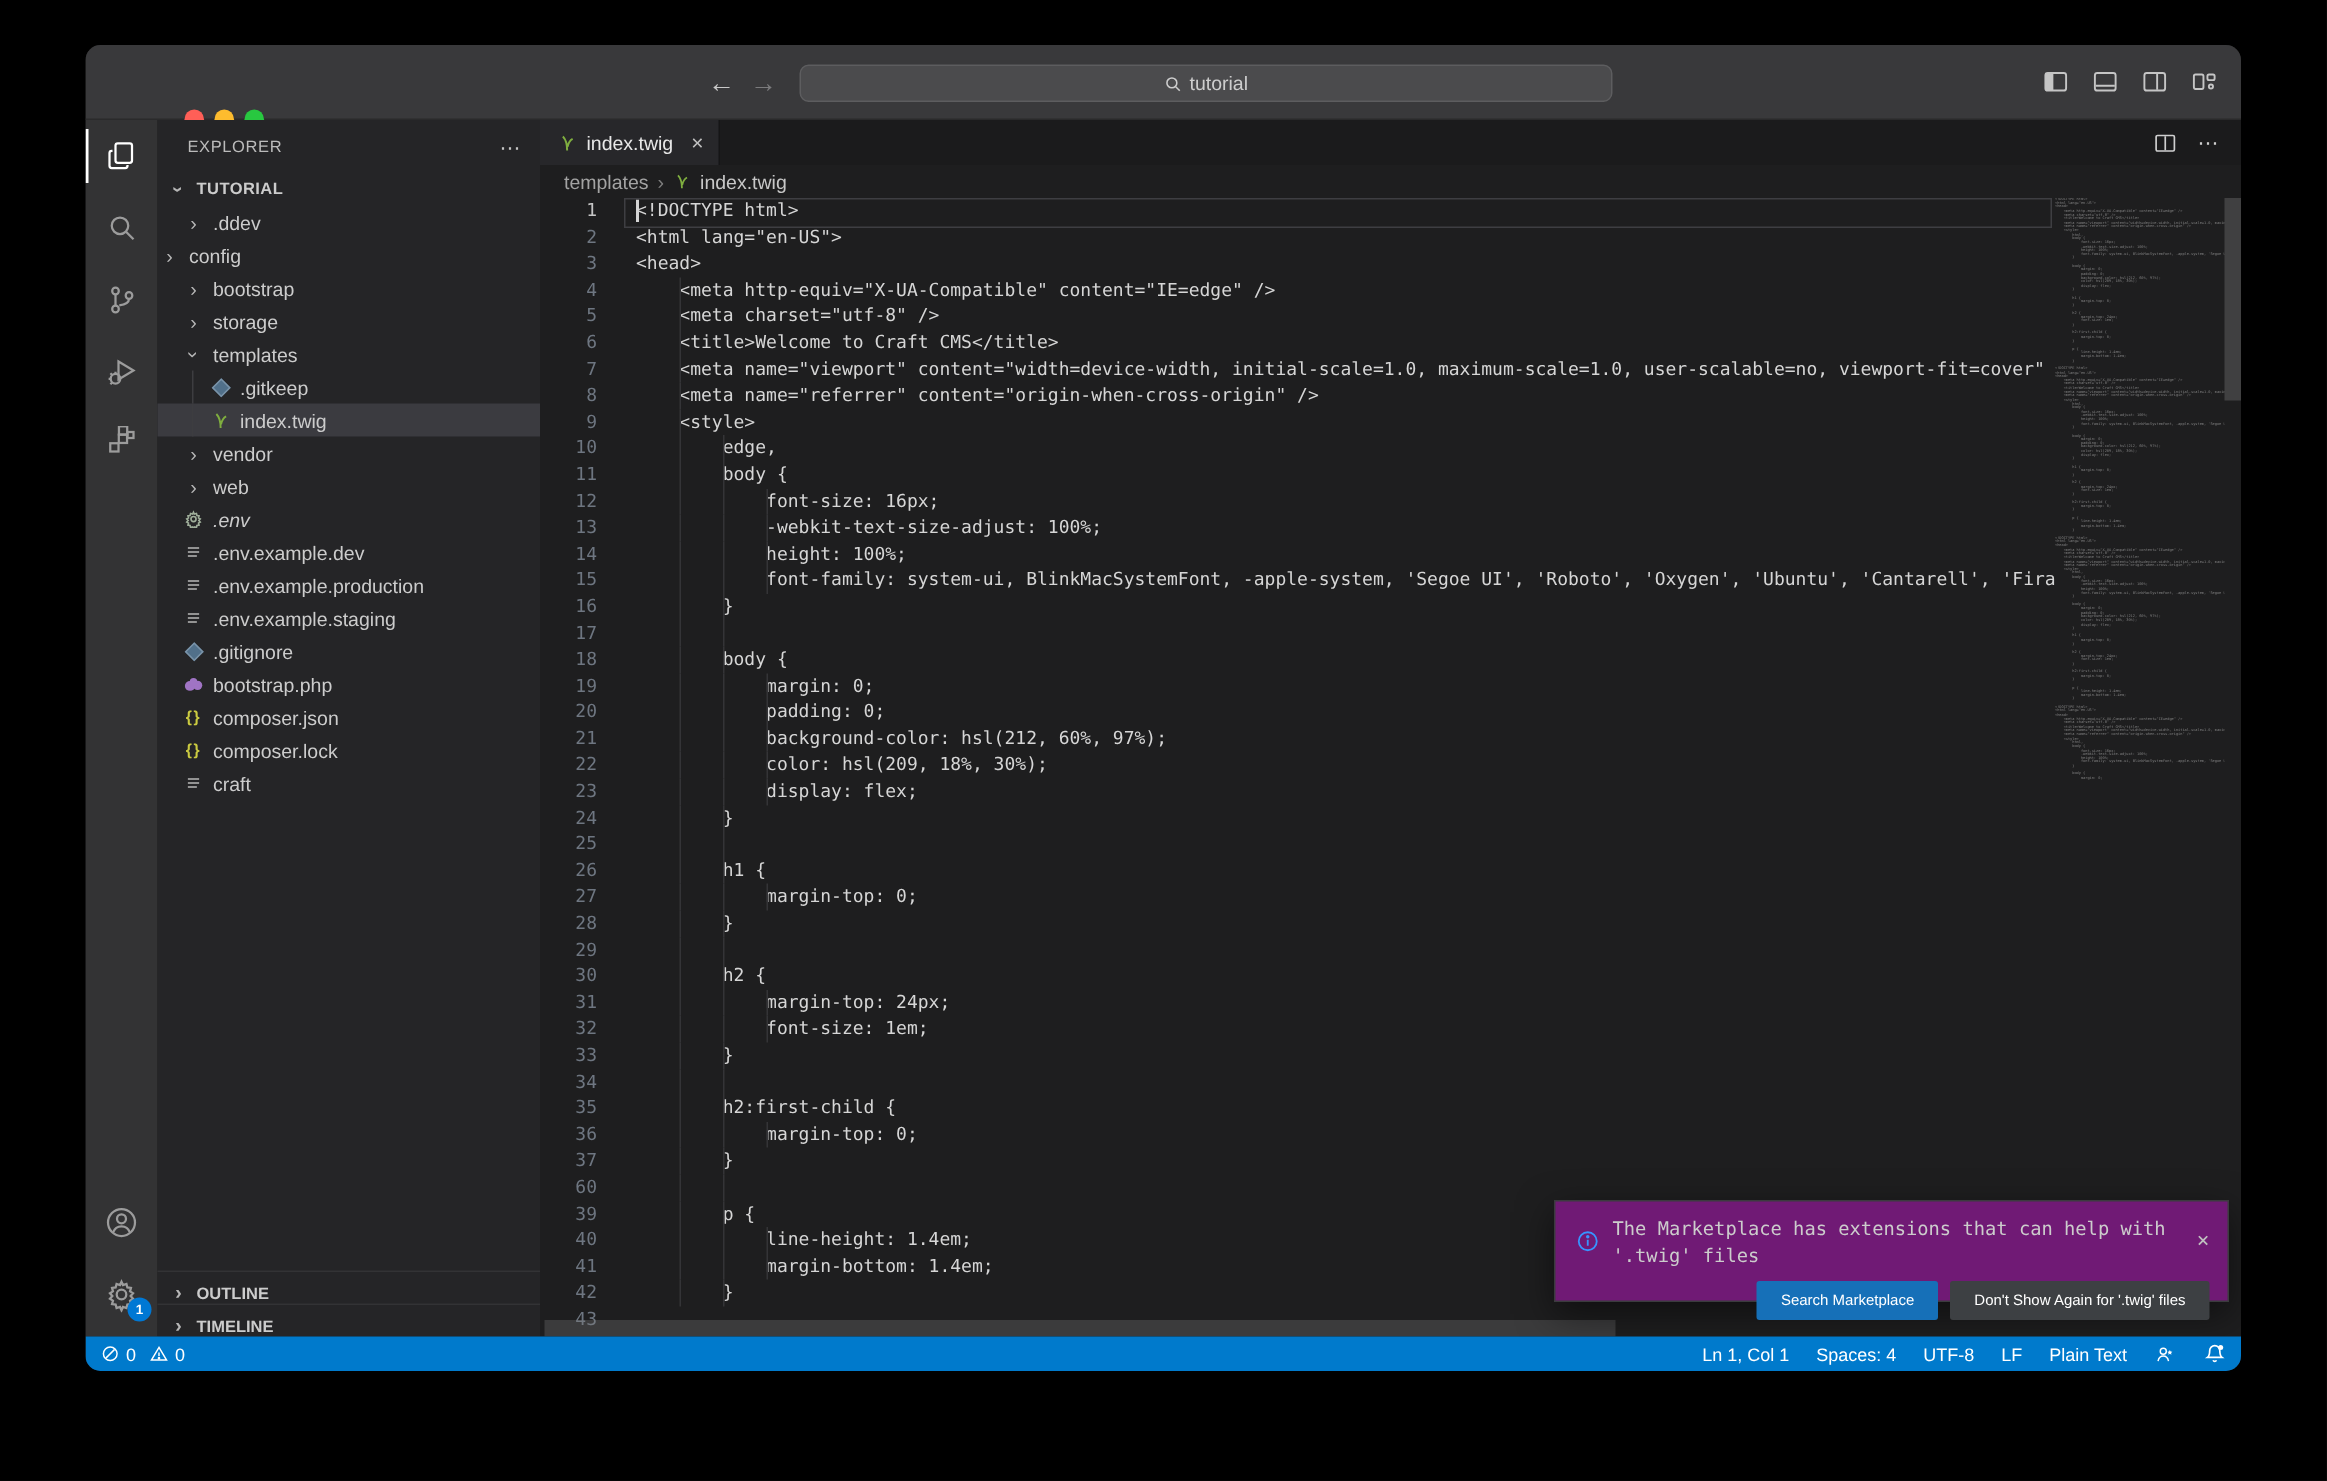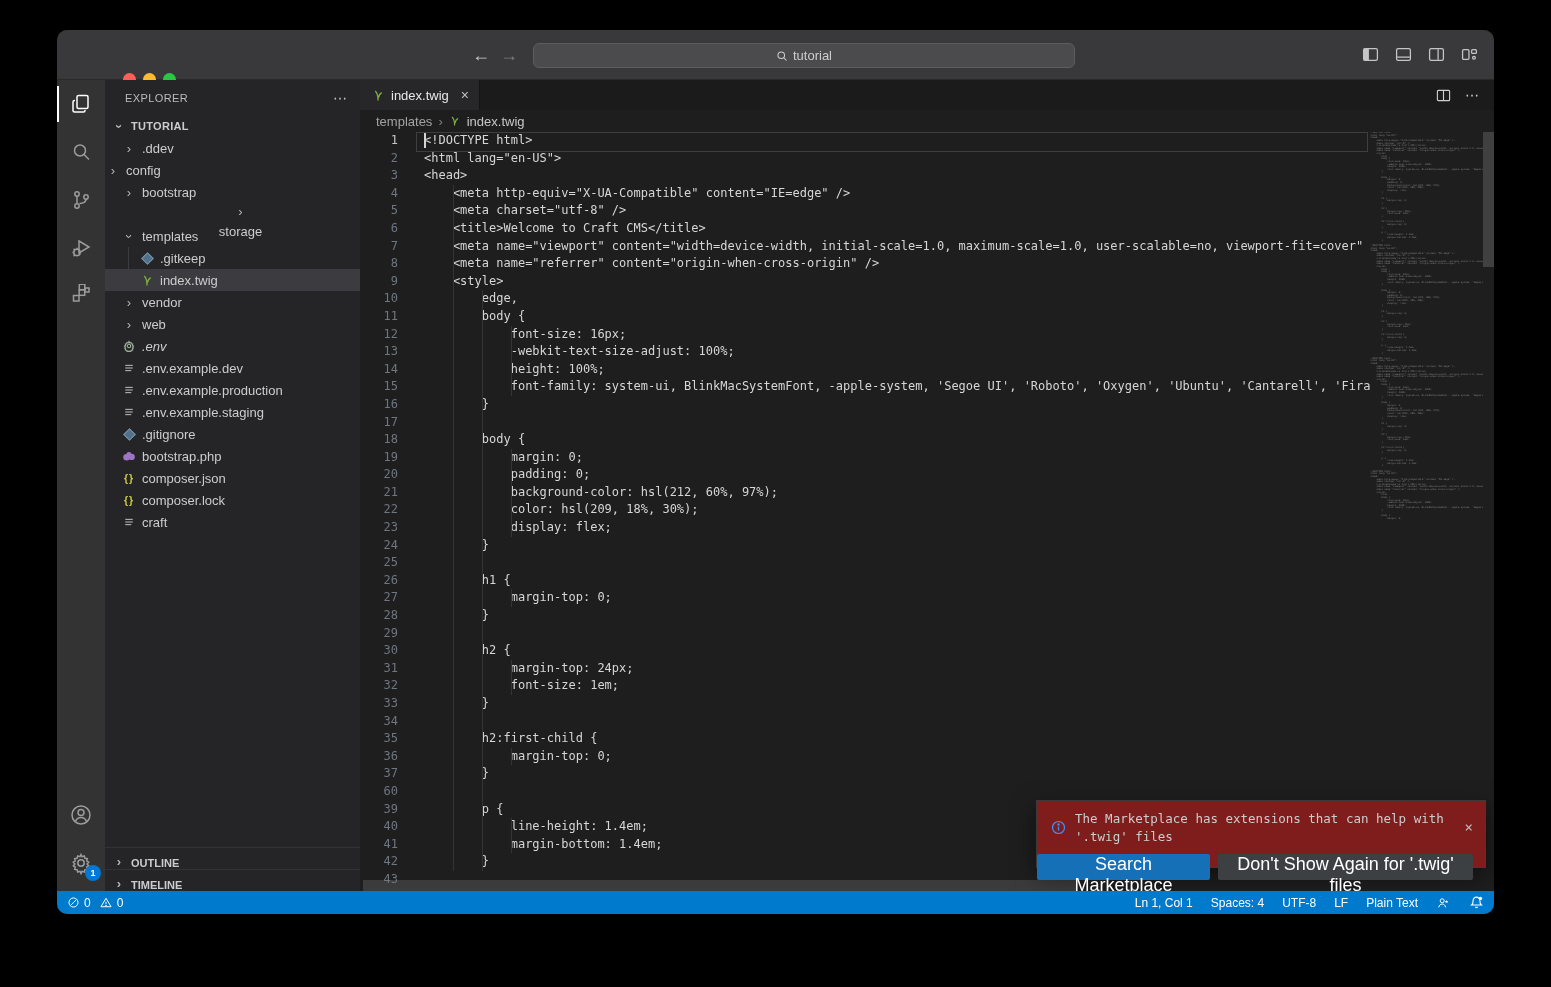--- a/index.html
+++ b/index.html
@@ -87,26 +87,26 @@
   .cursor { position:absolute; width:1.5px; background:#d4d4d4; height:15px; top:1px; }
 
   
   .minimap { position:absolute; top:0; right:11px; width:113px; height:388px; overflow:hidden; }
   .minimap pre { font-family:"DejaVu Sans Mono", monospace; font-size:2.4px; line-height:2.62px;
     color:rgba(215,215,215,.5); white-space:pre; }
   .vscroll { position:absolute; top:0; right:0; width:11px; height:135px; background:rgba(121,121,121,.38); }
   .hscroll { position:absolute; left:3px; bottom:0; width:714px; height:11px; background:rgba(121,121,121,.32); }
 
   
-  .toast { position:absolute; right:8px; bottom:23px; width:450px; height:68px; background:#7f1d1d;
+  .toast { position:absolute; right:8px; bottom:23px; width:450px; height:68px; background:#701a75;
     border:1px solid #3b3b3e; box-shadow:0 8px 24px rgba(0,0,0,.5); z-index:5; }
   .toast-row1 { display:flex; align-items:center; gap:9px; padding:9px 12px 0 14px; font-size:12.5px; color:#cccccc; }
   .toast-row1 .close { margin-left:auto; color:#c0c0c0; font-size:14px; }
   .toast-row2 { display:flex; justify-content:flex-end; gap:8px; padding:9px 12px 0 0; }
-  .btn { height:26px; padding:0 16px; font-size:18px; color:#ffffff; border:none; border-radius:2px;
+  .btn { height:26px; padding:0 16px; font-size:10px; color:#ffffff; border:none; border-radius:2px;
     font-family:"Liberation Sans", sans-serif; }
   .btn.primary { background:#1670b8; }
   .btn.secondary { background:#3d4043; }
 
   
   .statusbar { position:absolute; left:0; right:0; bottom:0; height:23px; background:#007acc;
     color:#ffffff; font-size:12px; display:flex; align-items:center; padding:0 10px; }
   .sb-left { display:flex; align-items:center; gap:4px; }
   .sb-right { margin-left:auto; display:flex; align-items:center; gap:18px; }
   .sb-item { display:flex; align-items:center; gap:4px; }
@@ -232,21 +232,21 @@
             <div>.ddev</div>
           </div>
           <div class="tree-row" style="">
             <div class="chev right"></div>
             <div>config</div>
           </div>
           <div class="tree-row" style="padding-left: 16px;">
             <div class="chev right"></div>
             <div>bootstrap</div>
           </div>
-          <div class="tree-row" style="padding-left: 16px; flex-direction: column;">
+          <div class="tree-row" style="padding-left: 16px;">
             <div class="chev right"></div>
             <div>storage</div>
           </div>
           <div class="tree-row" style="padding-left: 16px;">
             <div class="chev down"></div>
             <div>templates</div>
           </div>
           <div class="tree-row" style="padding-left: 34px;">
             <div class="guide1"></div>
             <div class="fico">

